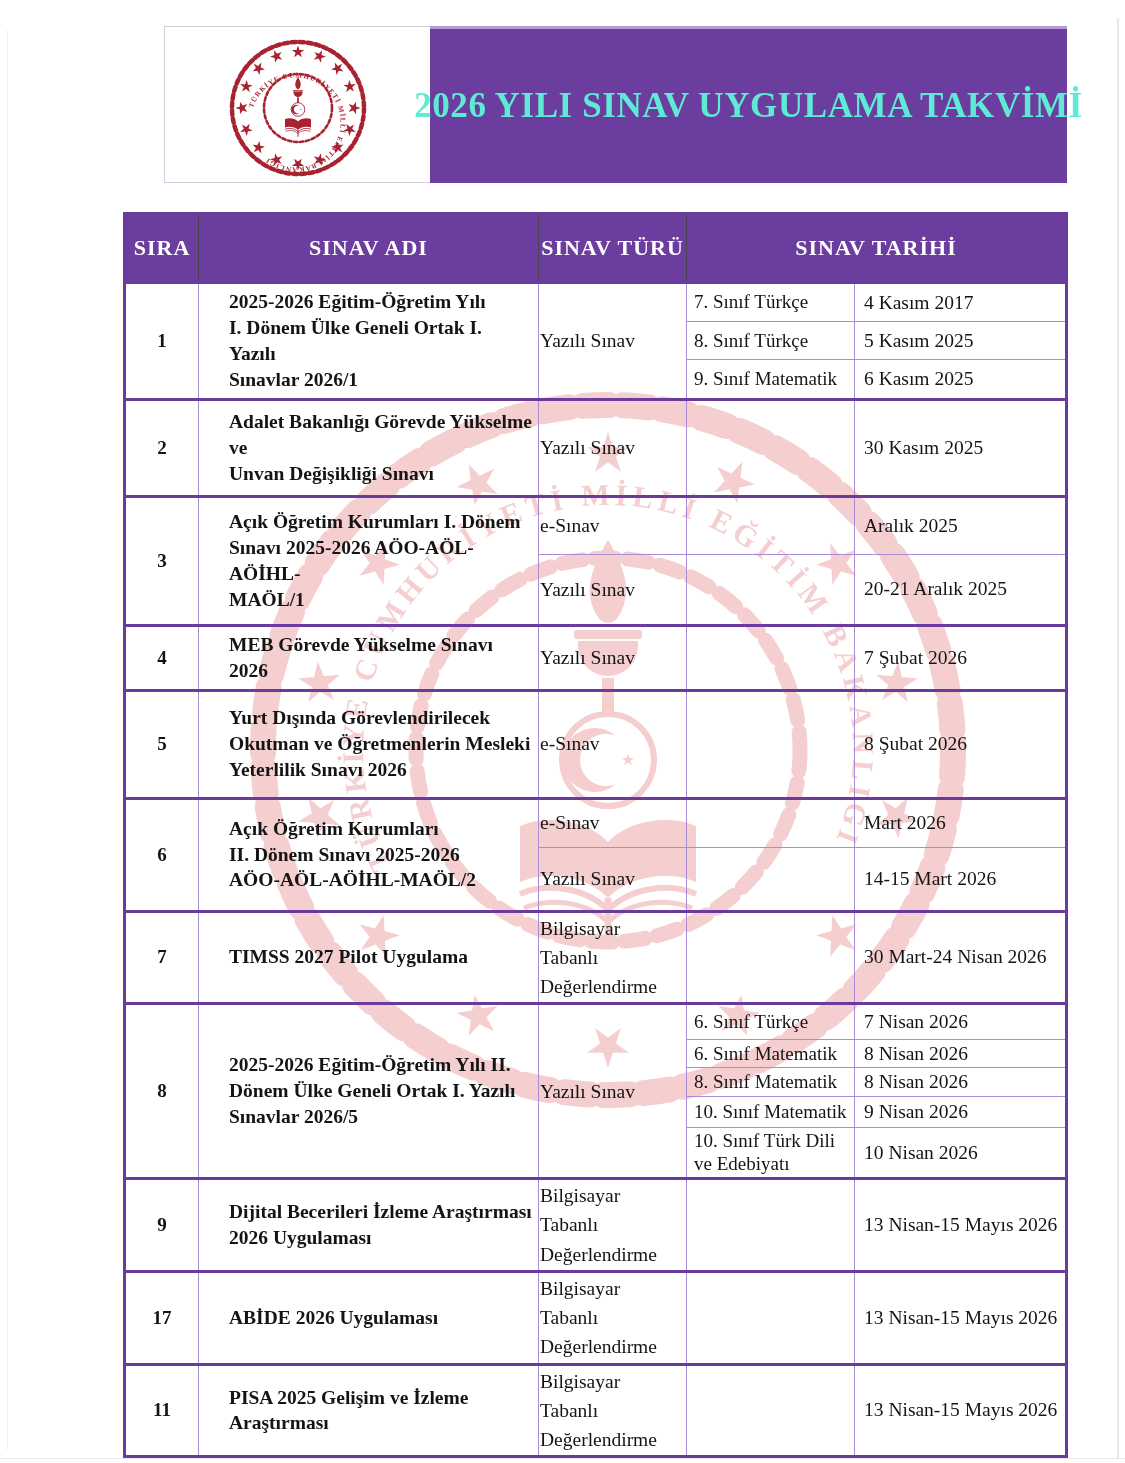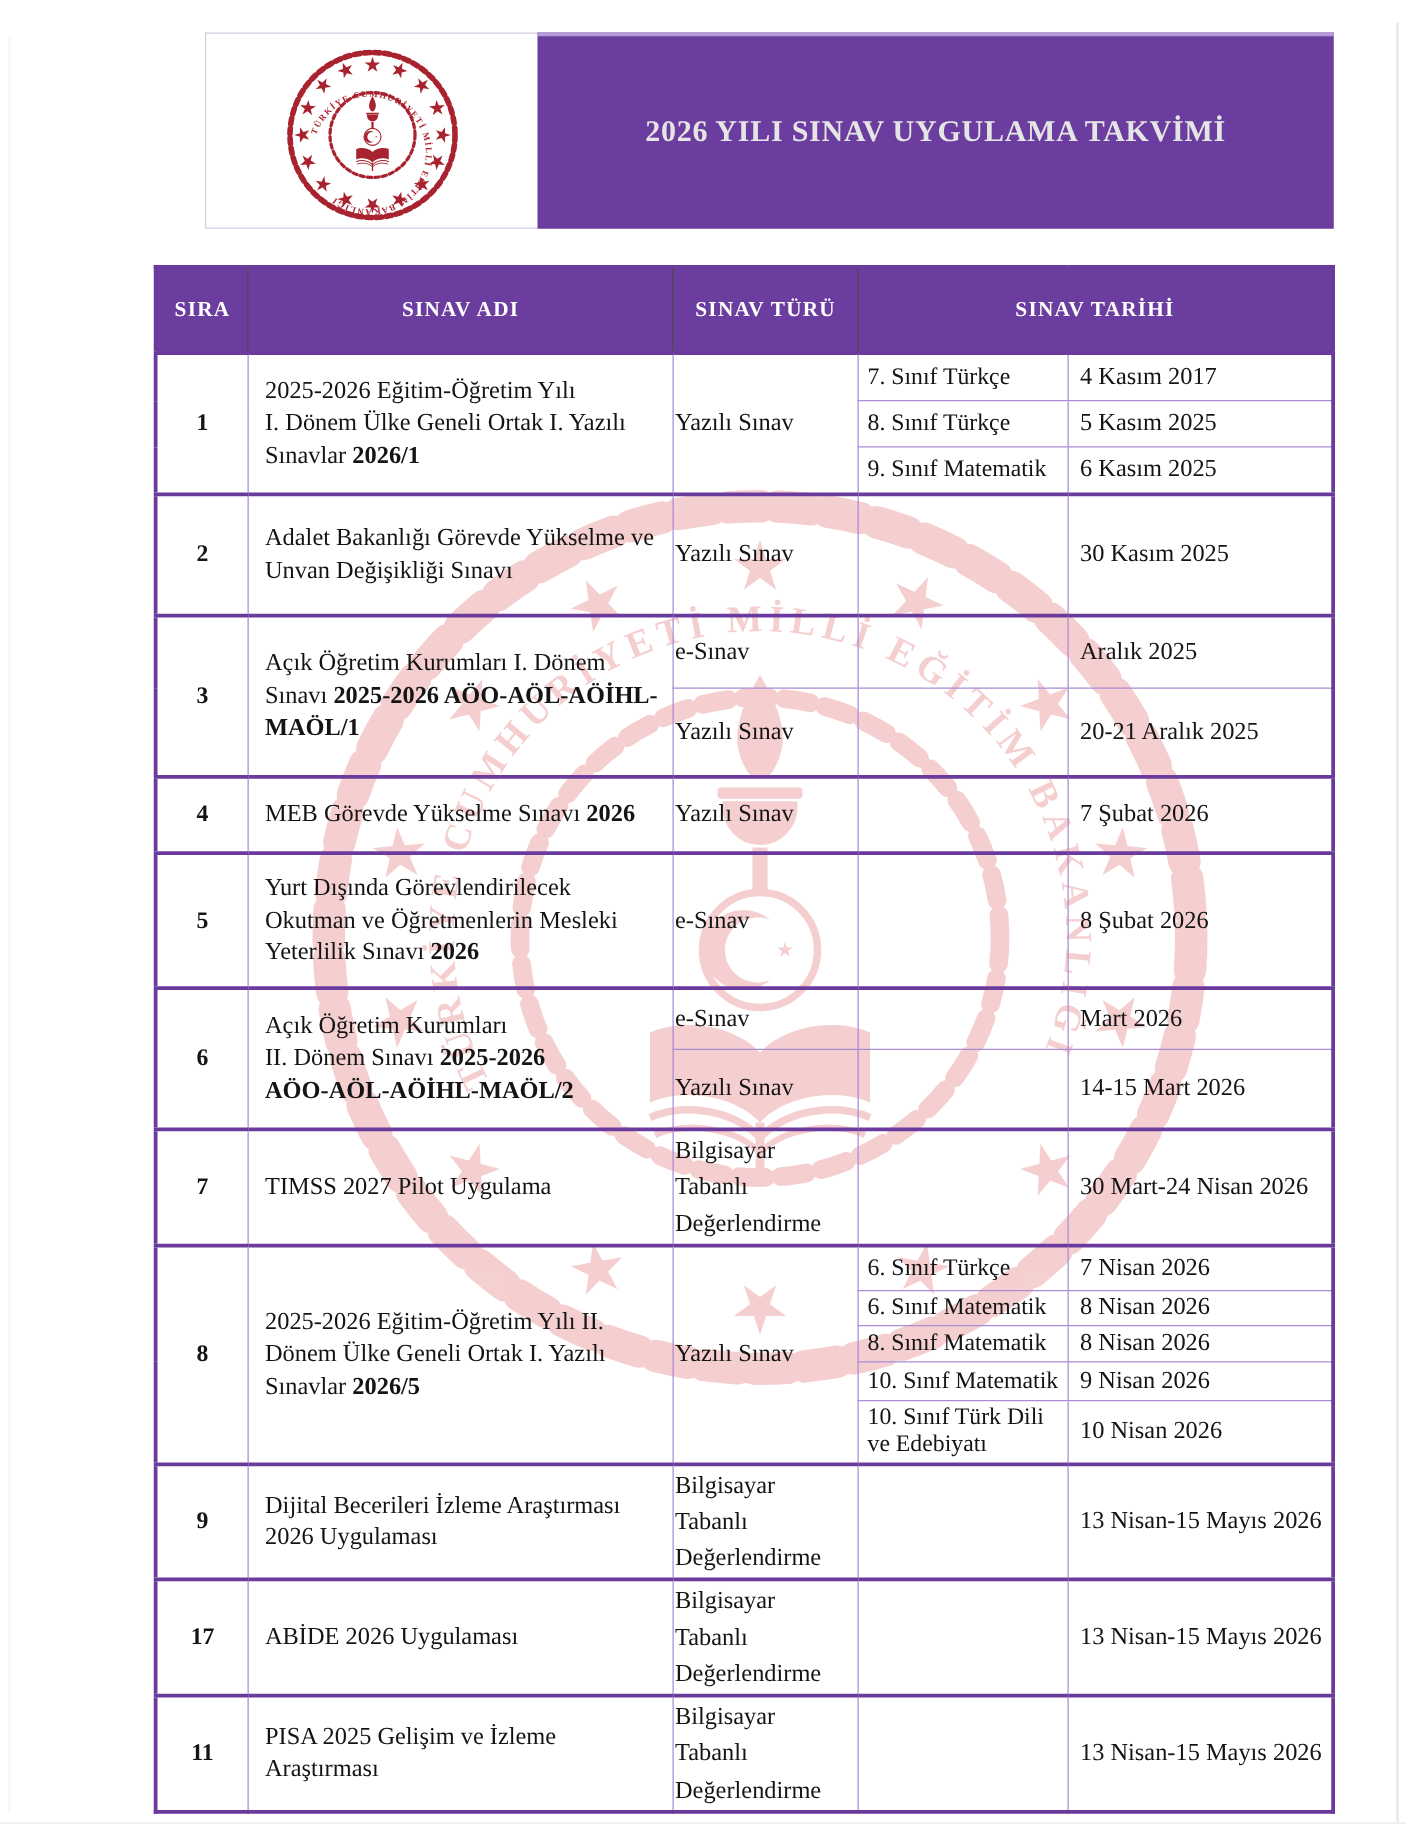--- a/index.html
+++ b/index.html
@@ -19,44 +19,44 @@
   .hdr-logo-box{
     position:absolute;left:164px;top:26px;width:266px;height:157px;
     background:#fff;border:1px solid #d4cde0;border-right:none;box-sizing:border-box;
   }
   .hdr-banner{
     position:absolute;left:430px;top:26px;width:637px;height:157px;
     background:#6b3d9e;border-top:3px solid #b49bd5;box-sizing:border-box;
     display:flex;align-items:center;justify-content:center;
   }
   .hdr-title{
-    color:#e5e5e5;font-size:24px;font-weight:bold;letter-spacing:.6px;white-space:nowrap;
+    color:#5eead4;font-size:35px;font-weight:bold;letter-spacing:.6px;white-space:nowrap;
   }
 
   
   .watermark{position:absolute;left:228px;top:370px;width:760px;height:760px;pointer-events:none;}
   .logo-svg{position:absolute;left:0;top:0;width:266px;height:157px;}
 
   
   table.sched{
     position:absolute;left:123px;top:212px;width:942px;
     border-collapse:collapse;table-layout:fixed;
     border:3px solid #6a3b9c;
   }
   .sched th{
-    background:#6b3d9e;color:#ffffff;font-size:17px;font-weight:bold;letter-spacing:1px;
+    background:#6b3d9e;color:#ffffff;font-size:22px;font-weight:bold;letter-spacing:1px;
     border:1px solid #46424e;border-bottom:3px solid #6a3b9c;height:64px;text-align:center;
   }
   .sched td{
     border:1px solid #aa8cd6;font-size:19.5px;vertical-align:middle;
     overflow:hidden;
   }
   .sched tr.rs td{border-top:3px solid #6a3b9c;}
   td.c-no{text-align:center;font-weight:bold;font-size:19px;}
-  td.c-name{padding:5px 6px 5px 13px;white-space:pre-line;line-height:1.33;}
+  td.c-name{padding:5px 6px 5px 30px;white-space:pre-line;line-height:1.33;font-weight:bold;}
   td.c-type{text-align:left;white-space:pre-line;line-height:1.5;}
   td.c-lbl{padding:2px 2px 2px 7px;white-space:pre-line;line-height:1.18;font-size:19px;}
   td.c-date{padding:2px 2px 2px 9px;}
 </style>
 </head>
 <body>
 
 <div class="page">
 
   <div class="edge r"></div>

